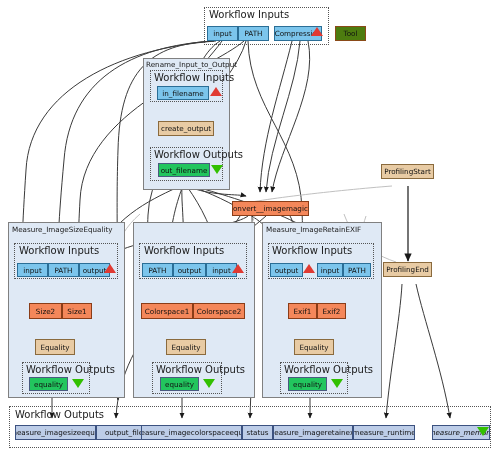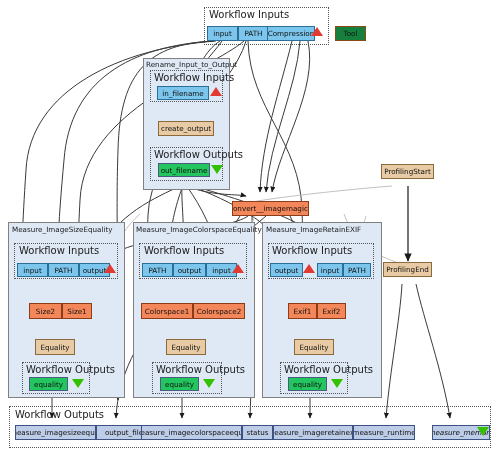--- a/index.html
+++ b/index.html
@@ -12,21 +12,21 @@
   .grp-title{position:absolute;font-size:7.2px;color:#1a1a1a;white-space:nowrap;}
 
   .dash{position:absolute;border:1px dotted #555;box-sizing:border-box;background:transparent;}
   .dash-title{position:absolute;font-size:10px;color:#1a1a1a;white-space:nowrap;}
 
   .node{position:absolute;box-sizing:border-box;border:1px solid #2b2b2b;
         display:flex;align-items:center;justify-content:center;
         font-size:7.2px;color:#111;white-space:nowrap;overflow:hidden;}
   .n-blue{background:#7cc5ec;border-color:#2b6e96;}
   .n-orange{background:#f4875a;border-color:#8a3d18;}
-  .n-tool{background:#15803d;border-color:#8a4a18;}
+  .n-tool{background:#4d7c0f;border-color:#8a4a18;}
   .n-tan{background:#e8cba4;border-color:#8a6a3d;}
   .n-lav{background:#22c55e;border-color:#4a5a80;}
   .n-out{background:#bdcde8;border-color:#3c5280;}
 
   .tri{position:absolute;width:0;height:0;}
   .tri-down{border-left:6px solid transparent;border-right:6px solid transparent;
             border-top:9px solid #32c000;}
   .tri-up{border-left:6px solid transparent;border-right:6px solid transparent;
           border-bottom:9px solid #e03a32;}
 </style>
@@ -115,21 +115,21 @@
       <path d="M240,262 C246,240 250,226 256,214"></path>
       <path d="M356,262 C360,240 362,228 366,216"></path>
     </g>
   </svg>
 
   <div class="dash" style="left:204px;top:7px;width:125px;height:38px;"></div>
   <div class="dash-title" style="left:209px;top:9px;">Workflow Inputs</div>
 
   <div class="node n-blue" style="left:207px;top:26px;width:31px;height:15px;">input</div>
   <div class="node n-blue" style="left:238px;top:26px;width:31px;height:15px;">PATH</div>
-  <div class="node n-blue" style="left:267px;top:26px;width:48px;height:15px;">Compression</div>
+  <div class="node n-blue" style="left:274px;top:26px;width:48px;height:15px;">Compression</div>
   <div class="tri tri-up" style="left:311px;top:27px;"></div>
 
   <div class="node n-tool" style="left:335px;top:26px;width:31px;height:15px;">Tool</div>
 
   <div class="grp" style="left:143px;top:58px;width:87px;height:132px;"></div>
   <div class="grp-title" style="left:146px;top:60px;">Rename_Input_to_Output</div>
 
   <div class="dash" style="left:150px;top:70px;width:73px;height:32px;"></div>
   <div class="dash-title" style="left:154px;top:72px;">Workflow Inputs</div>
   <div class="node n-blue" style="left:157px;top:86px;width:52px;height:14px;">in_filename</div>
@@ -161,21 +161,20 @@
   <div class="node n-orange" style="left:62px;top:303px;width:30px;height:16px;">Size1</div>
 
   <div class="node n-tan" style="left:35px;top:339px;width:40px;height:16px;">Equality</div>
 
   <div class="dash" style="left:22px;top:362px;width:68px;height:32px;"></div>
   <div class="dash-title" style="left:26px;top:364px;">Workflow Outputs</div>
   <div class="node n-lav" style="left:29px;top:377px;width:39px;height:14px;">equality</div>
   <div class="tri tri-down" style="left:72px;top:379px;"></div>
 
   <div class="grp" style="left:133px;top:222px;width:122px;height:176px;"></div>
-  <div class="grp-title" style="left:136px;top:225px;">Measure_ImageColorspaceEquality</div>
 
   <div class="dash" style="left:139px;top:243px;width:108px;height:36px;"></div>
   <div class="dash-title" style="left:144px;top:245px;">Workflow Inputs</div>
   <div class="node n-blue" style="left:142px;top:263px;width:31px;height:14px;">PATH</div>
   <div class="node n-blue" style="left:173px;top:263px;width:33px;height:14px;">output</div>
   <div class="node n-blue" style="left:206px;top:263px;width:31px;height:14px;">input</div>
   <div class="tri tri-up" style="left:232px;top:264px;"></div>
 
   <div class="node n-orange" style="left:141px;top:303px;width:52px;height:16px;">Colorspace1</div>
   <div class="node n-orange" style="left:193px;top:303px;width:52px;height:16px;">Colorspace2</div>

